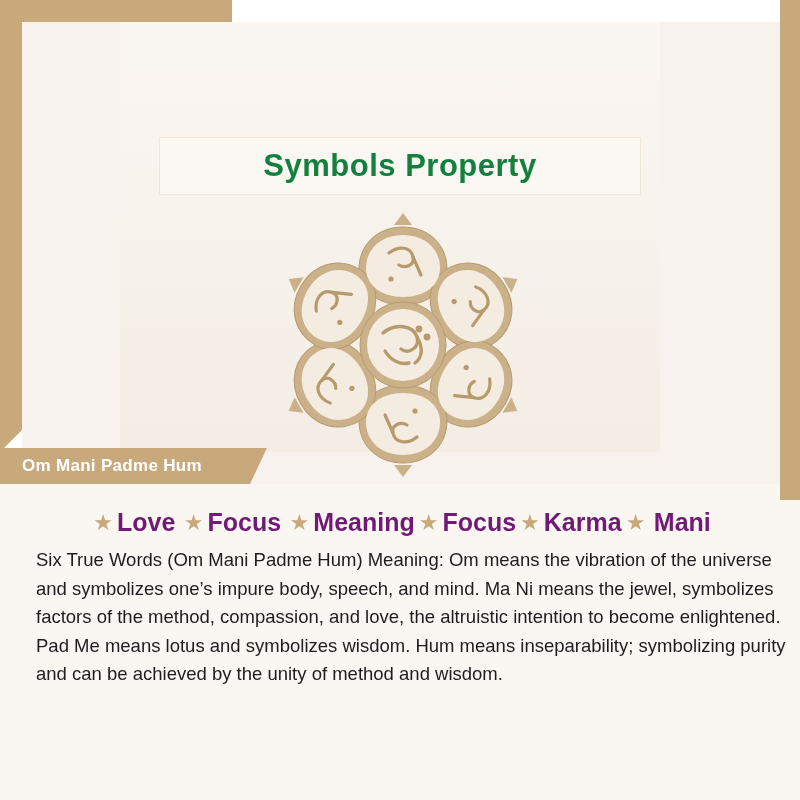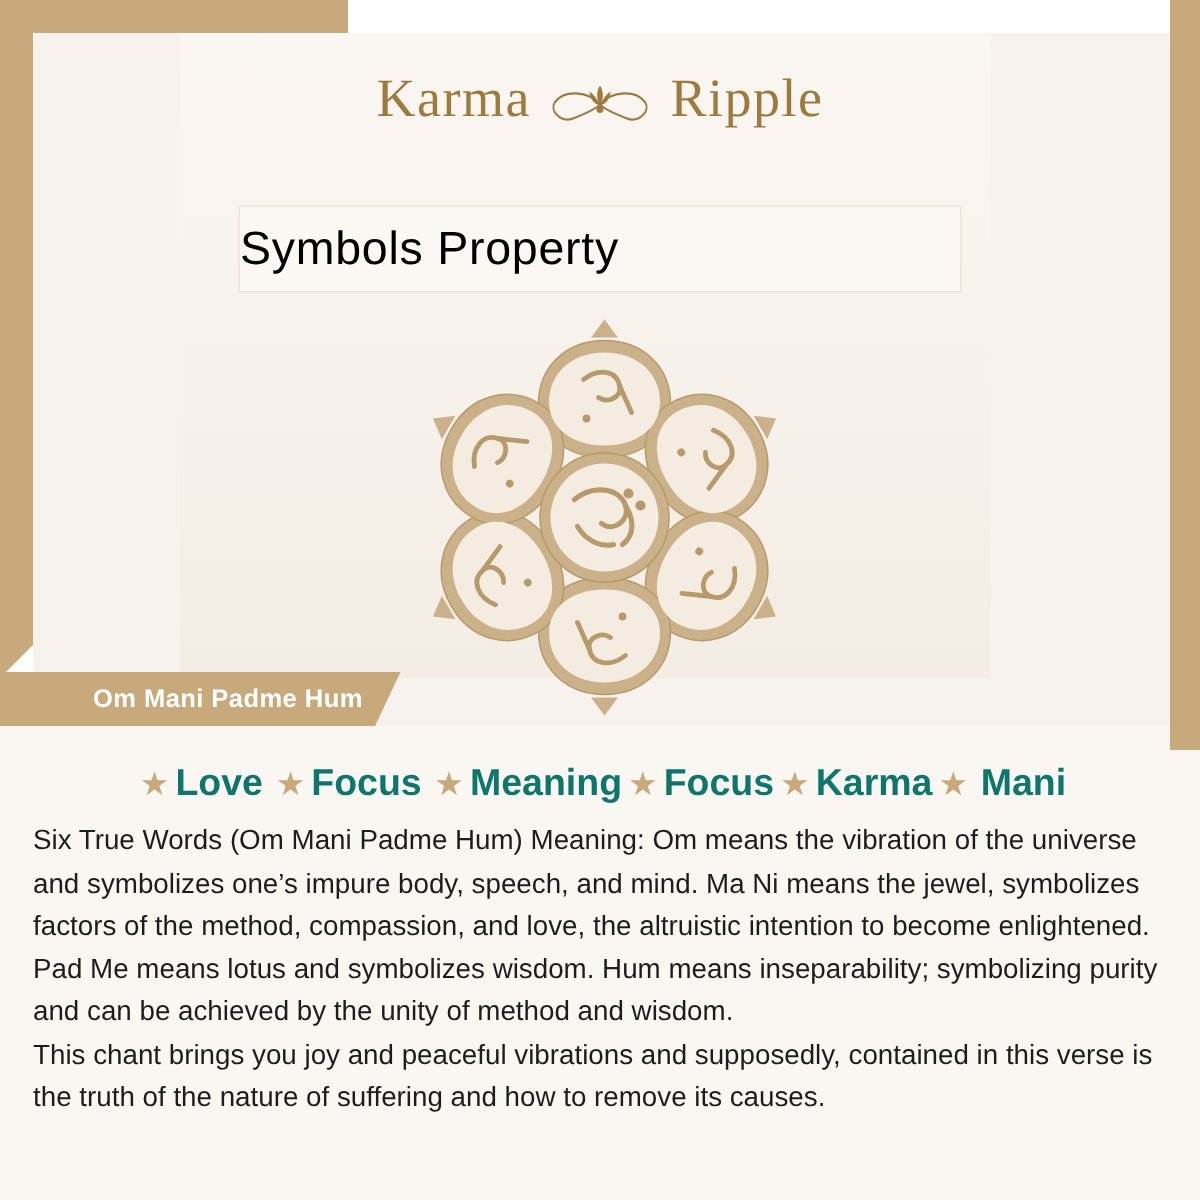--- a/index.html
+++ b/index.html
@@ -79,21 +79,20 @@
     left: 22px;
     top: 452px;
     width: 230px;
     height: 28px;
     line-height: 28px;
     color: #ffffff;
     font-size: 17px;
     font-weight: bold;
     letter-spacing: 0.3px;
     white-space: nowrap;
-    margin-left: 40px;
   }
 
   
   .inner-bg {
     position: absolute;
     left: 22px;
     top: 22px;
     right: 20px;
     bottom: 0;
     background: #f7f2ed;
@@ -150,24 +149,24 @@
     background: #fbf8f4;
     box-shadow: 0 0 0 1px rgba(199,169,123,0.18);
   }
   .title-text {
     position: absolute;
     left: 160px;
     top: 145px;
     width: 480px;
     height: 42px;
     line-height: 42px;
-    text-align: left;
+    text-align: center;
     font-size: 31px;
-    font-weight: normal;
-    color: #000000;
+    font-weight: bold;
+    color: #15803d;
     letter-spacing: 0.5px;
   }
 
   
   .mandala {
     position: absolute;
     left: 258px;
     top: 205px;
     width: 290px;
     height: 275px;
@@ -180,35 +179,35 @@
     top: 508px;
     width: 756px;
     height: 36px;
     text-align: center;
     white-space: nowrap;
   }
   .kw {
     display: inline-block;
     font-size: 25px;
     font-weight: bold;
-    color: #0f766e;
+    color: #701a75;
     vertical-align: middle;
   }
   .kw-star {
     display: inline-block;
     font-size: 22px;
     color: #c7a97b;
     vertical-align: middle;
     margin: 0 4px;
   }
 
   
   .body-copy {
     position: absolute;
-    left: 22px;
+    left: 36px;
     top: 546px;
     width: 762px;
     color: #1d1d1d;
     font-size: 18.5px;
     line-height: 28.5px;
   }
   .body-copy p {
     margin: 0;
   }
 </style>
@@ -222,38 +221,20 @@
   <div class="inner-bg-lower"></div>
 
   <div class="band-top-left"></div>
   <div class="band-top-right"></div>
   <div class="band-left-vert"></div>
   <div class="corner-wedge"></div>
 
   <div class="band-left-tab"></div>
   <div class="tab-label">Om Mani Padme Hum</div>
 
-  <div class="logo-wrap">
-    <span class="logo-text">Karma</span>
-    <span class="logo-svg">
-      <svg width="72" height="38" viewBox="0 0 72 38">
-        <g fill="none" stroke="#9d7b3f" stroke-width="1.4">
-          <path d="M36 19 C28 9, 12 9, 6 17 C2 23, 10 31, 18 28 C26 25, 32 22, 36 19 Z"></path>
-          <path d="M36 19 C44 9, 60 9, 66 17 C70 23, 62 31, 54 28 C46 25, 40 22, 36 19 Z"></path>
-        </g>
-        <g fill="#9d7b3f">
-          <path d="M36 6 C38.5 10, 38.5 15, 36 19 C33.5 15, 33.5 10, 36 6 Z"></path>
-          <path d="M29 10 C32.5 12.5, 34.8 16, 35.6 19.2 C31.8 18, 29.2 14.8, 29 10 Z"></path>
-          <path d="M43 10 C39.5 12.5, 37.2 16, 36.4 19.2 C40.2 18, 42.8 14.8, 43 10 Z"></path>
-        </g>
-        <circle cx="36" cy="22" r="2.3" fill="#9d7b3f"></circle>
-      </svg>
-    </span>
-    <span class="logo-text">Ripple</span>
-  </div>
 
   <div class="title-plate"></div>
   <div class="title-text">Symbols Property</div>
 
   <div class="mandala">
     <svg width="290" height="275" viewBox="0 0 290 275">
       <g transform="translate(145,140)">
 
         <g fill="#cbb189" stroke="#b79a6b" stroke-width="1">
           <g>
@@ -366,16 +347,15 @@
 
   <div class="keyword-row">
     <span class="kw-star">★</span><span class="kw">Love</span>
     <span class="kw-star">★</span><span class="kw">Focus</span>
     <span class="kw-star">★</span><span class="kw">Meaning</span><span class="kw-star">★</span><span class="kw">Focus</span><span class="kw-star">★</span><span class="kw">Karma</span><span class="kw-star">★</span>
     <span class="kw">Mani</span>
   </div>
 
   <div class="body-copy">
     <p>Six True Words (Om Mani Padme Hum) Meaning: Om means the vibration of the universe and symbolizes one’s impure body, speech, and mind. Ma Ni means the jewel, symbolizes factors of the method, compassion, and love, the altruistic intention to become enlightened. Pad Me means lotus and symbolizes wisdom. Hum means inseparability; symbolizing purity and can be achieved by the unity of method and wisdom.</p>
-    <p>This chant brings you joy and peaceful vibrations and supposedly, contained in this verse is the truth of the nature of suffering and how to remove its causes.</p>
   </div>
 
 </div>
 
 </body></html>

